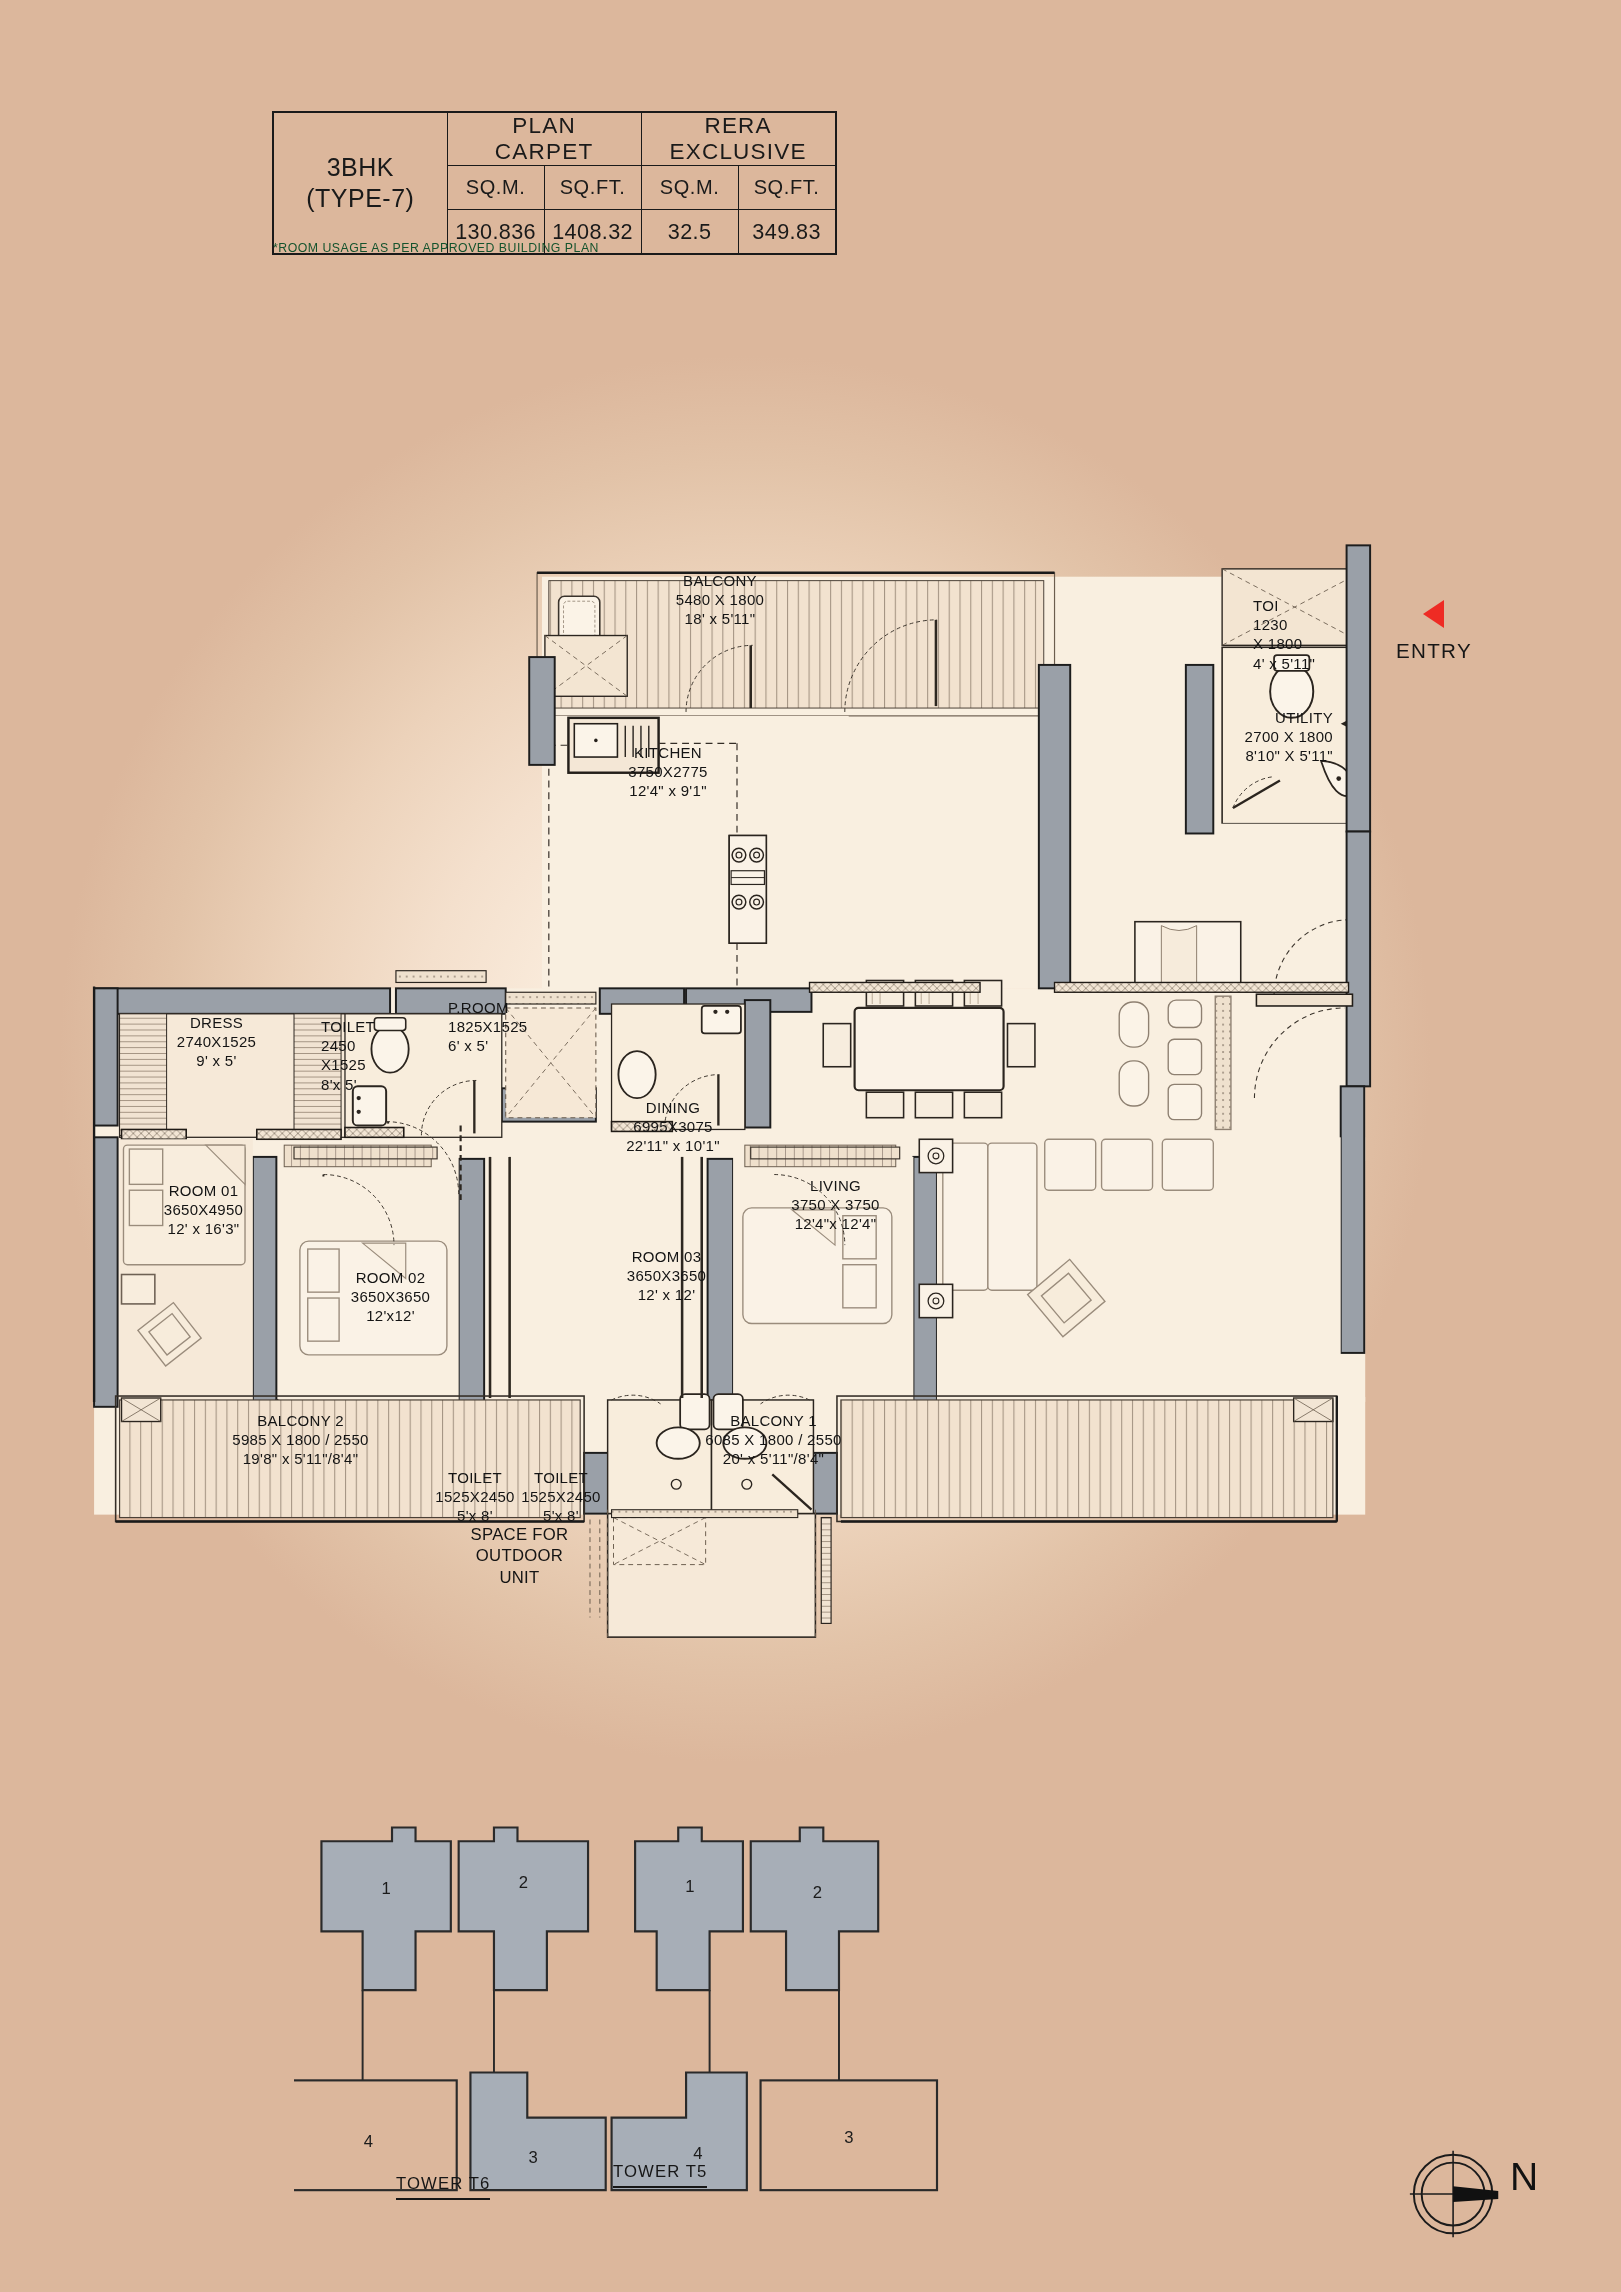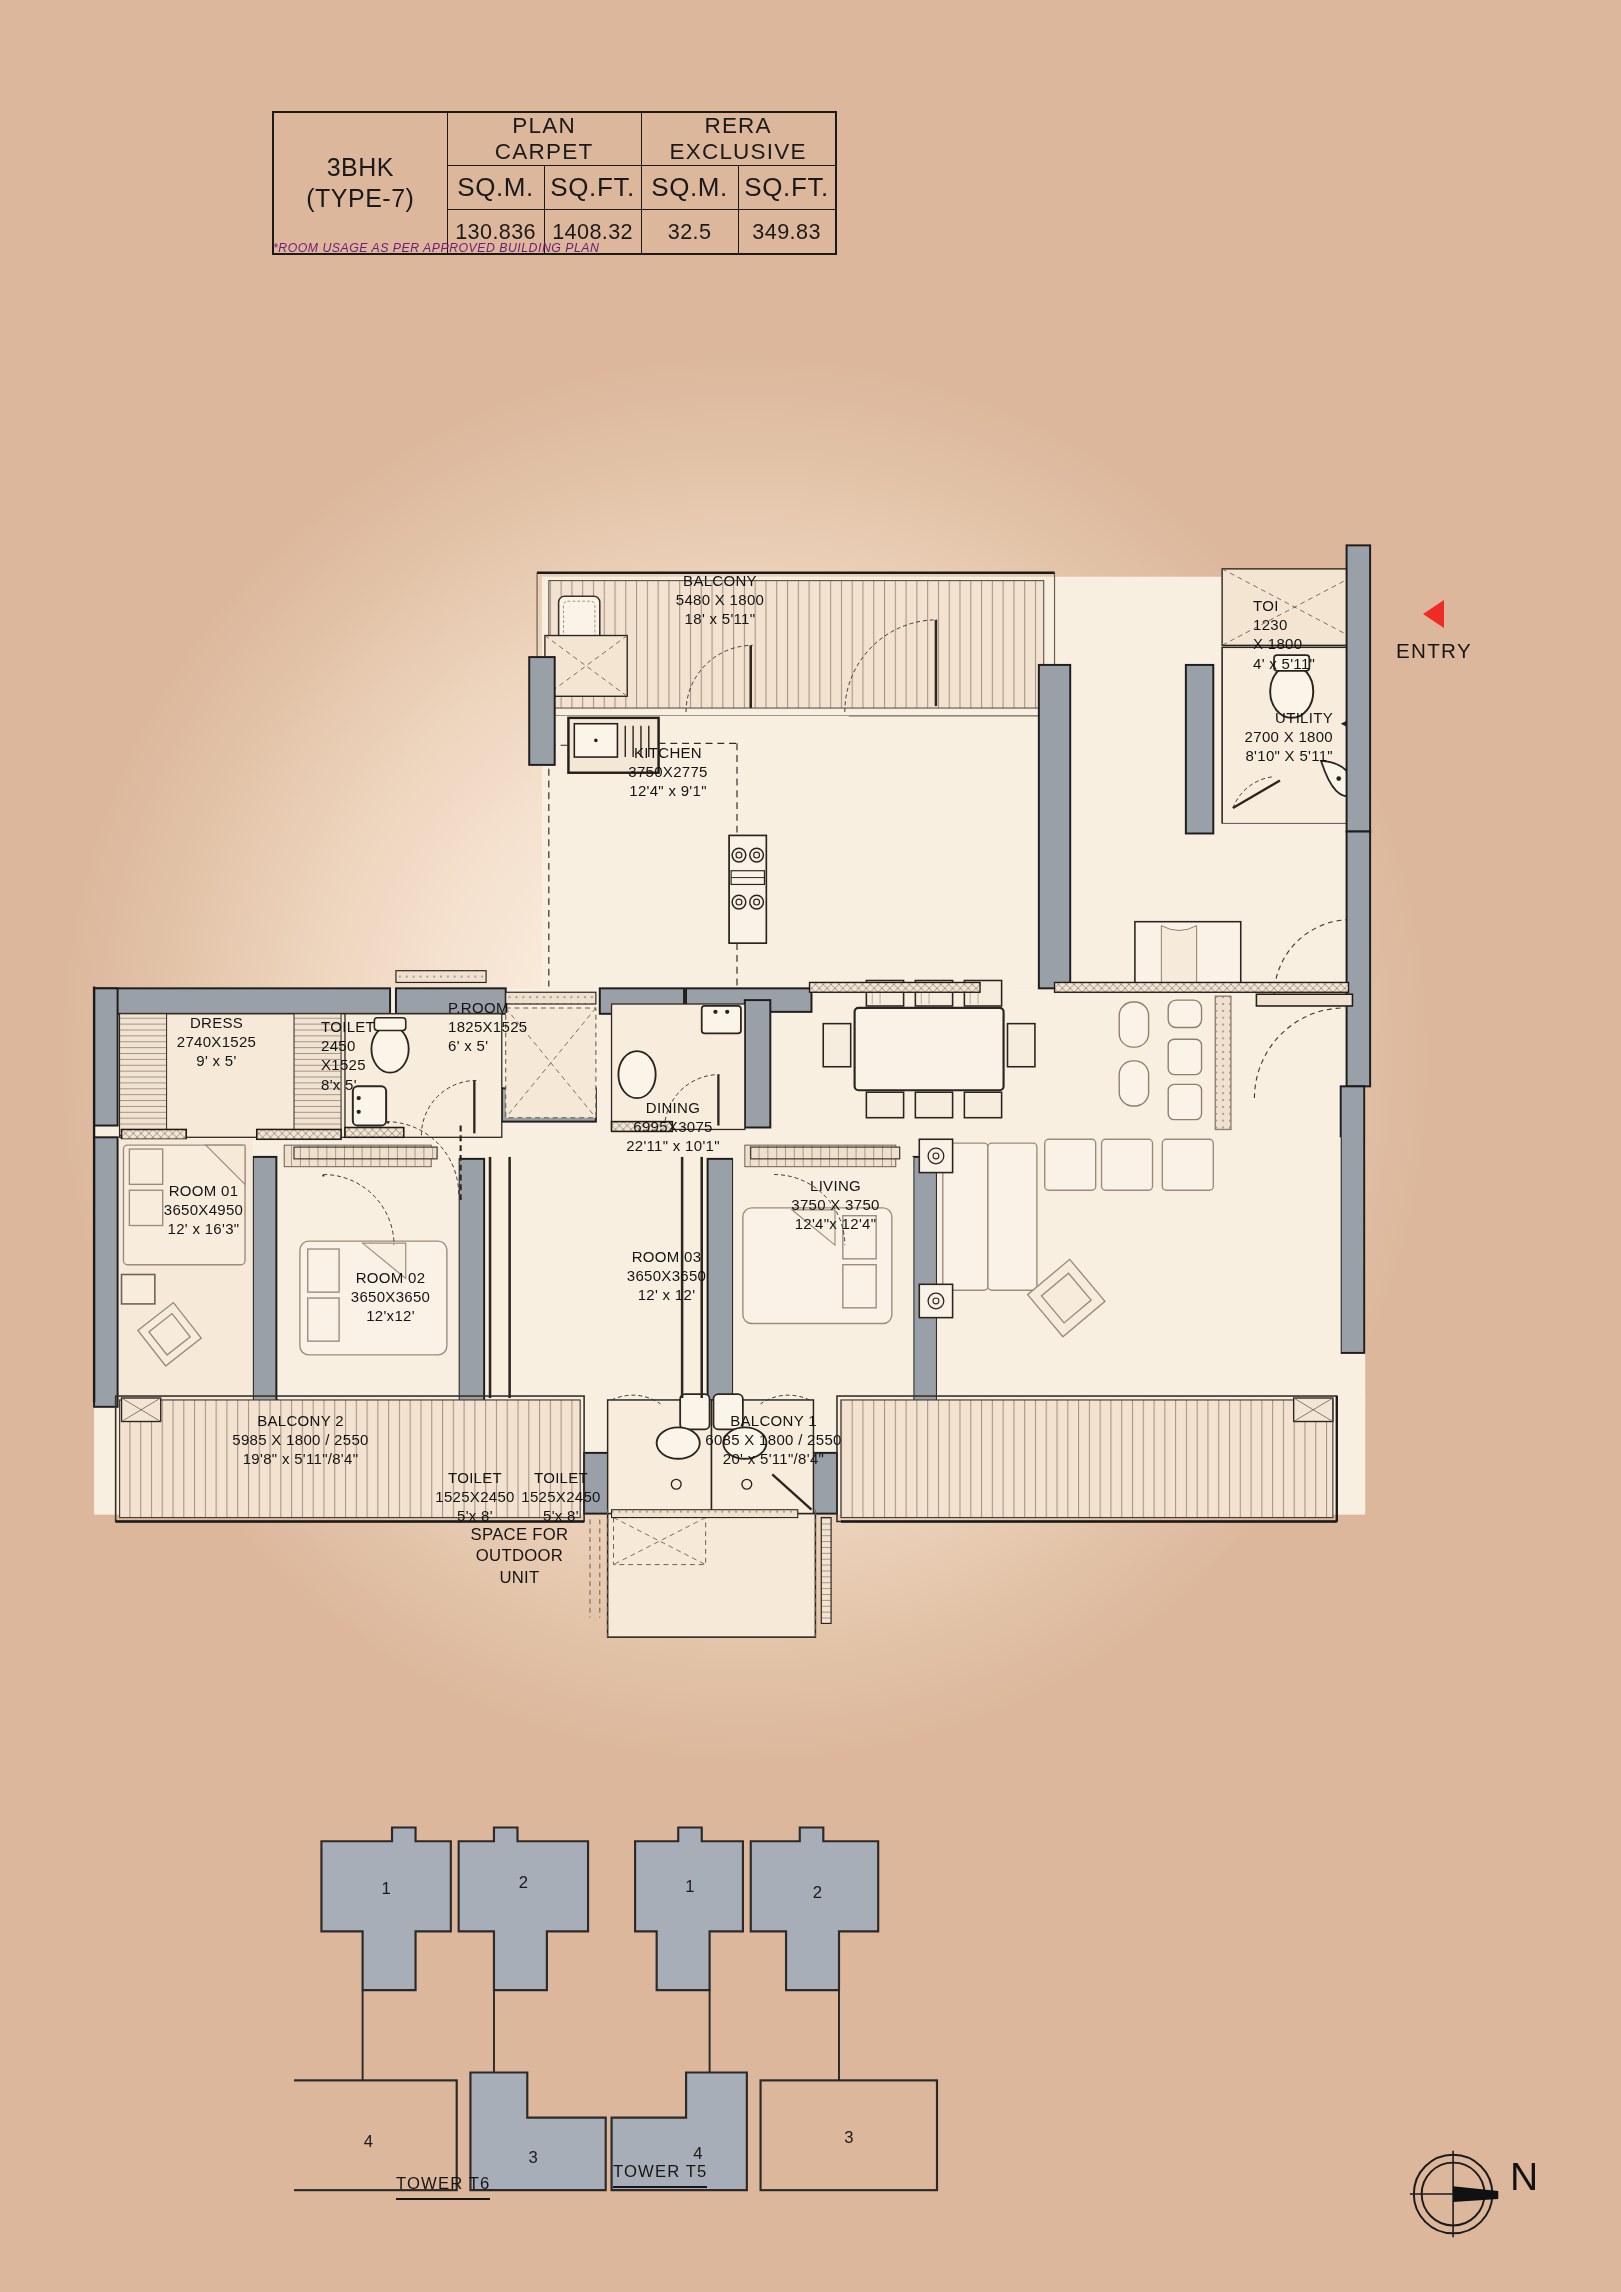--- a/index.html
+++ b/index.html
@@ -31,25 +31,25 @@
     text-align:center;
     font-family:"Liberation Sans", sans-serif;
   }
   .unit-cell{
     width:157px;
     font-size:25px;font-weight:bold;line-height:1.25;
     letter-spacing:0.5px;
     padding:5.9px 7.8px;
   }
   .grp-head{height:51px;font-size:22.5px;letter-spacing:1.2px;padding:0 13.7px;}
-  .sub-head{height:41px;font-size:26px;letter-spacing:0.6px;width:94px;}
+  .sub-head{height:41px;font-size:20px;letter-spacing:0.6px;width:94px;}
   .val-cell{height:41px;font-size:21.6px;letter-spacing:0.4px;}
   .note{
     position:absolute;left:273px;top:241px;
-    font-size:12.3px;letter-spacing:0.5px;color:#701a75;font-style:italic;
+    font-size:12.3px;letter-spacing:0.5px;color:#14532d;
   }
 
   
   .entry-wrap{position:absolute;left:1396px;top:600px;display:flex;align-items:center;gap:10.8px;flex-direction:column;}
   .entry-arrow{width:0;height:0;border-top:14.7px solid transparent;border-bottom:14.7px solid transparent;border-right:21.6px solid #ee2b24;}
   .entry-label{font-size:20.6px;letter-spacing:1.3px;color:#171717;}
 
   
   .ptxt{position:absolute;color:#141414;text-align:center;line-height:1.28;letter-spacing:0.3px;white-space:nowrap;}
   .ptxt .t{display:block;}

